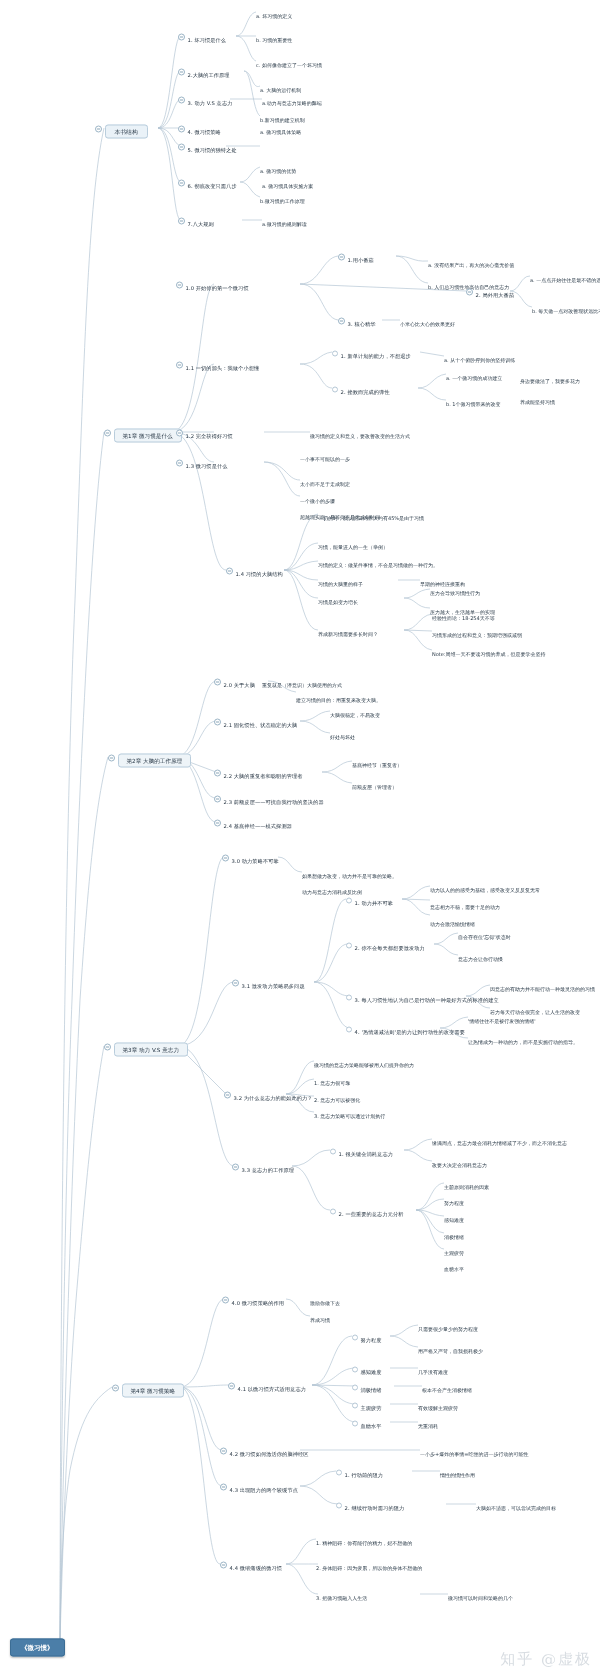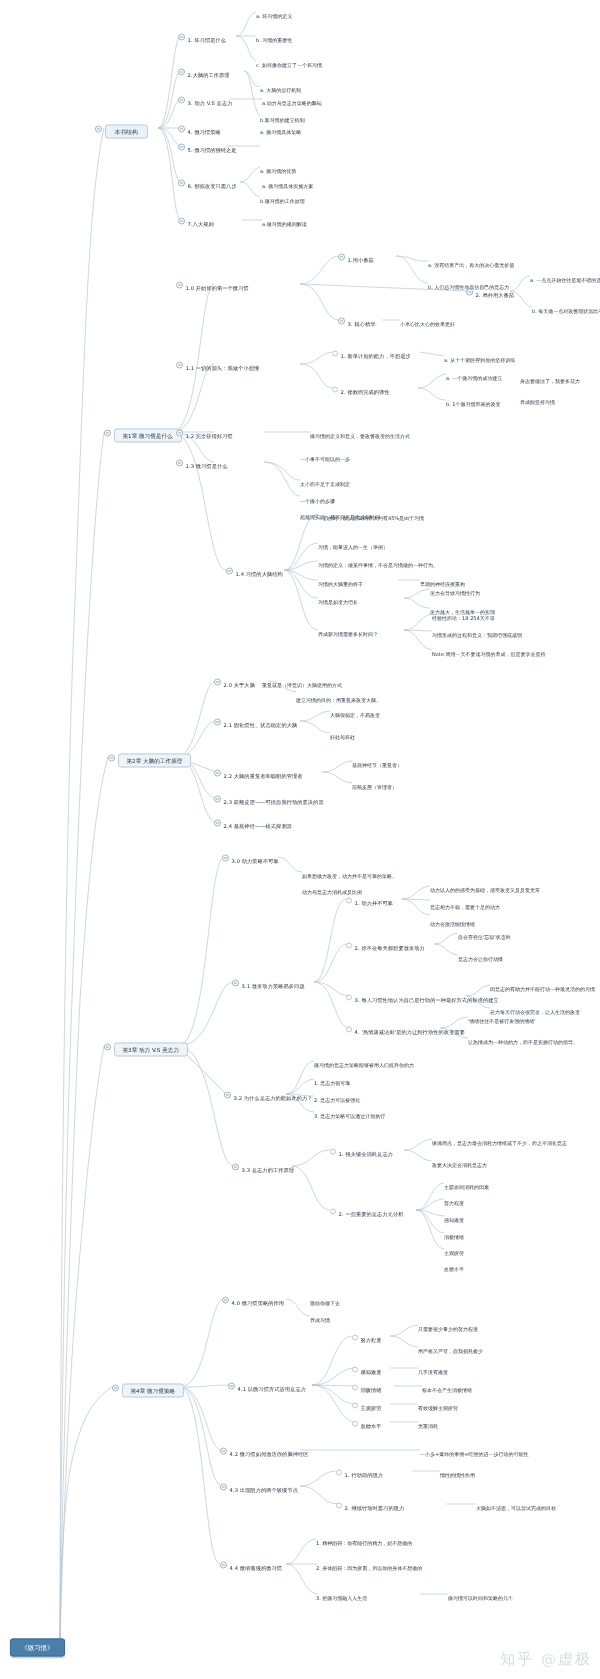--- a/index.html
+++ b/index.html
@@ -166,21 +166,21 @@
       <path d="M412 1471 L440 1471"></path>
       <path d="M446 1504 L476 1504"></path>
 
       <path d="M286 1564 C300 1564 300 1540 316 1539"></path>
       <path d="M286 1564 C302 1564 302 1564 318 1564"></path>
       <path d="M286 1564 C302 1564 302 1594 318 1594"></path>
       <path d="M420 1594 L448 1594"></path>
     </g>
   </svg>
 
-  <div class="node" style="left:10px;top:1644px;">
+  <div class="node" style="left:10px;top:1644px;font-weight:bold;">
     <span class="root">《微习惯》</span>
   </div>
 
   <div class="node" style="left:95px;top:128px;">
     <span class="tog"></span><span class="topbox">本书结构</span>
   </div>
 
   <div class="node" style="left:178px;top:36px;"><span class="tog"></span><span class="lbl">1. 坏习惯是什么</span></div>
   <div class="node" style="left:256px;top:12px;"><span class="leaf">a. 坏习惯的定义</span></div>
   <div class="node" style="left:256px;top:36px;"><span class="leaf">b. 习惯的重要性</span></div>

